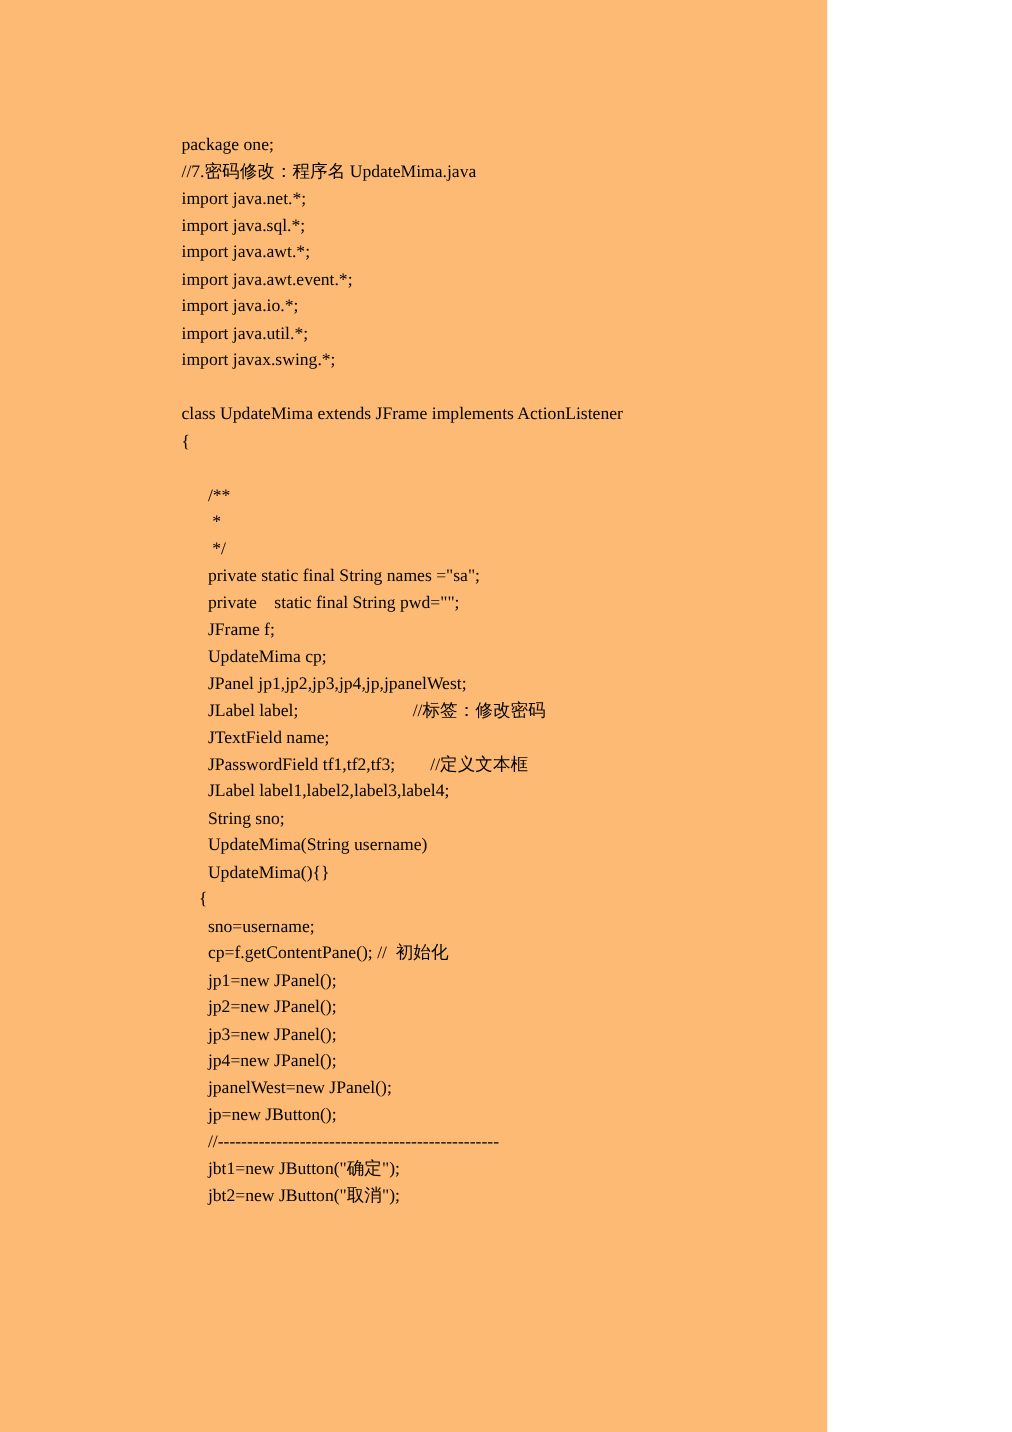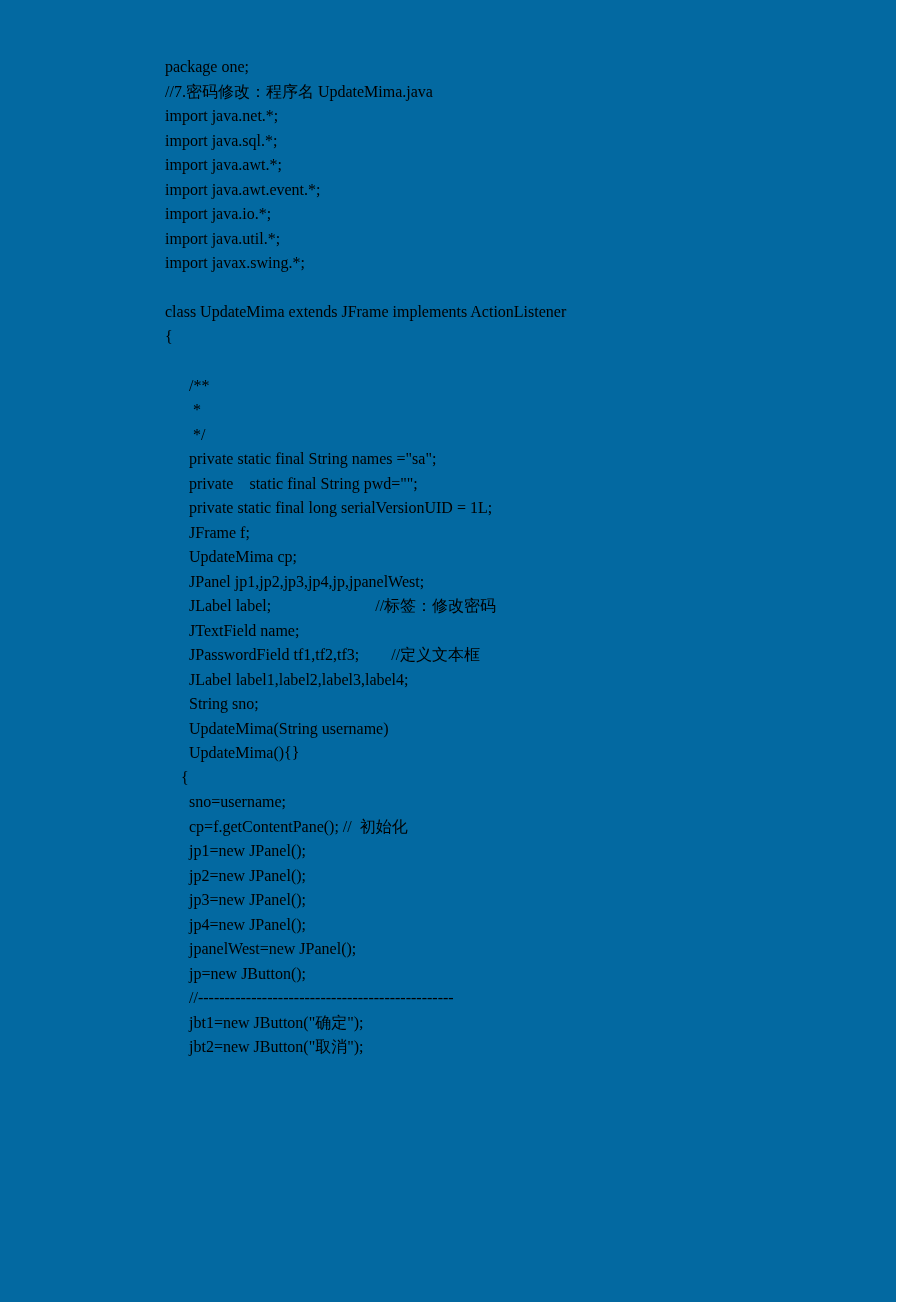--- a/index.html
+++ b/index.html
@@ -5,25 +5,25 @@
   body {
     margin: 0;
     padding: 0;
     background: #fff;
     font-family: "Times New Roman", "SimSun", serif;
     font-size: 16px;
     color: #000;
     line-height: 1.6;
   }
   .page {
-    width: 896px;
+    width: 752px;
     min-height: 1302px;
-    padding: 55px 165px 120px 165px;
+    padding: 120px 165px 120px 165px;
     box-sizing: border-box;
-    background: #0369a1;
+    background: #fdba74;
   }
   .code-line {
     white-space: pre;
     font-family: "Times New Roman", "SimSun", serif;
     font-size: 16px;
     line-height: 24.5px;
   }
 </style>
 </head>
 <body>
@@ -41,21 +41,20 @@
       <div class="code-line">import javax.swing.*;</div>
       <div class="code-line">&nbsp;</div>
       <div class="code-line">class UpdateMima extends JFrame implements ActionListener</div>
       <div class="code-line">{</div>
       <div class="code-line">&nbsp;</div>
       <div class="code-line">      /**</div>
       <div class="code-line">       *</div>
       <div class="code-line">       */</div>
       <div class="code-line">      private static final String names ="sa";</div>
       <div class="code-line">      private    static final String pwd="";</div>
-      <div class="code-line">      private static final long serialVersionUID = 1L;</div>
       <div class="code-line">      JFrame f;</div>
       <div class="code-line">      UpdateMima cp;</div>
       <div class="code-line">      JPanel jp1,jp2,jp3,jp4,jp,jpanelWest;</div>
       <div class="code-line">      JLabel label;                          //标签：修改密码</div>
       <div class="code-line">      JTextField name;</div>
       <div class="code-line">      JPasswordField tf1,tf2,tf3;        //定义文本框</div>
       <div class="code-line">      JLabel label1,label2,label3,label4;</div>
       <div class="code-line">      String sno;</div>
       <div class="code-line">      UpdateMima(String username)</div>
       <div class="code-line">      UpdateMima(){}</div>

